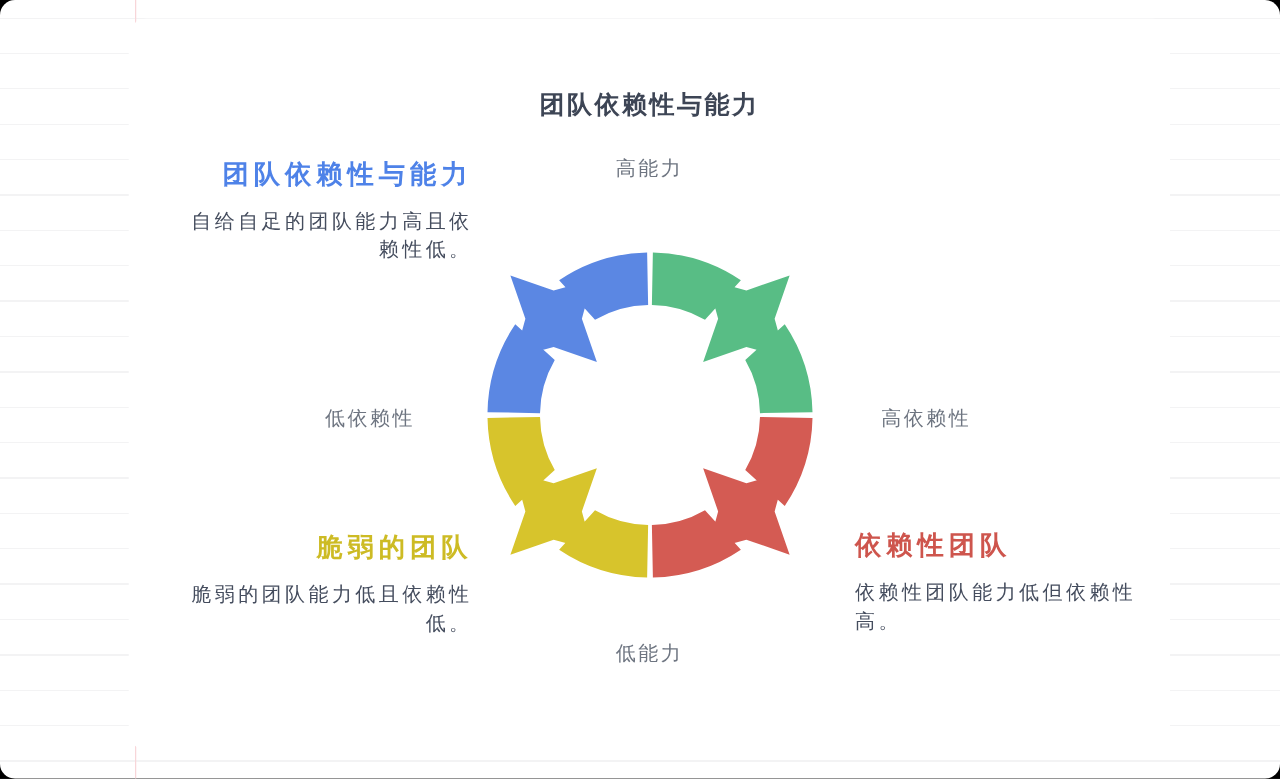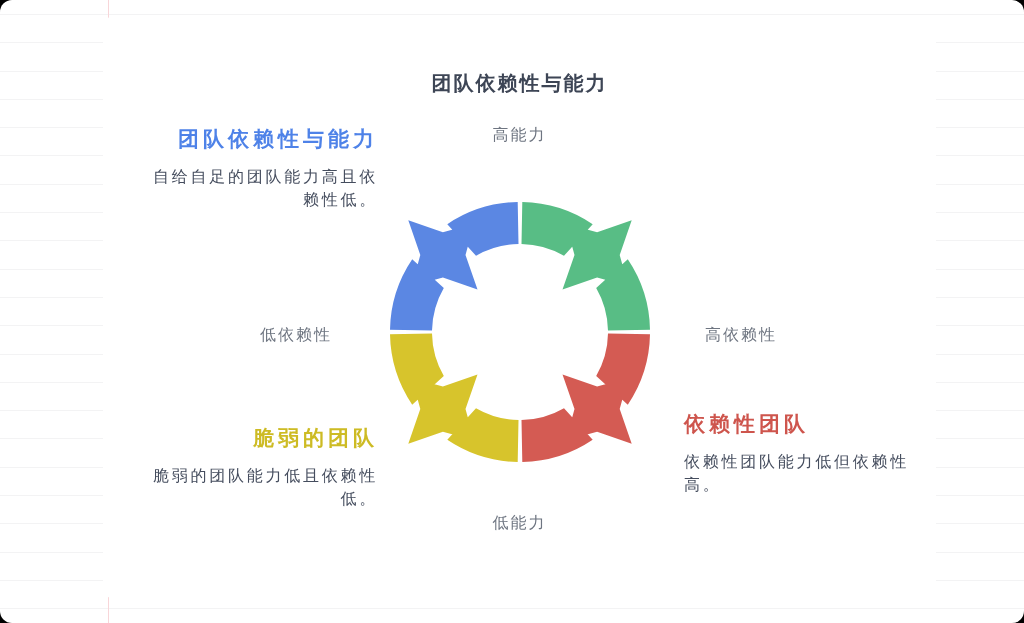--- a/index.html
+++ b/index.html
@@ -58,18 +58,18 @@
 
     <div class="qblock tr">
     </div>
 
     <div class="qblock bl">
       <div class="qheading" style="color: rgb(205, 187, 36); margin-top: 14px;">脆弱的团队</div>
       <div class="qbody">脆弱的团队能力低且依赖性低。</div>
     </div>
 
     <div class="qblock br">
-      <div class="qheading" style="color: rgb(206, 85, 77);">依赖性团队</div>
+      <div class="qheading" style="color: rgb(206, 85, 77); margin-top: 12px;">依赖性团队</div>
       <div class="qbody">依赖性团队能力低但依赖性高。</div>
     </div>
 
   </div>
 </div>
 
 </body></html>

